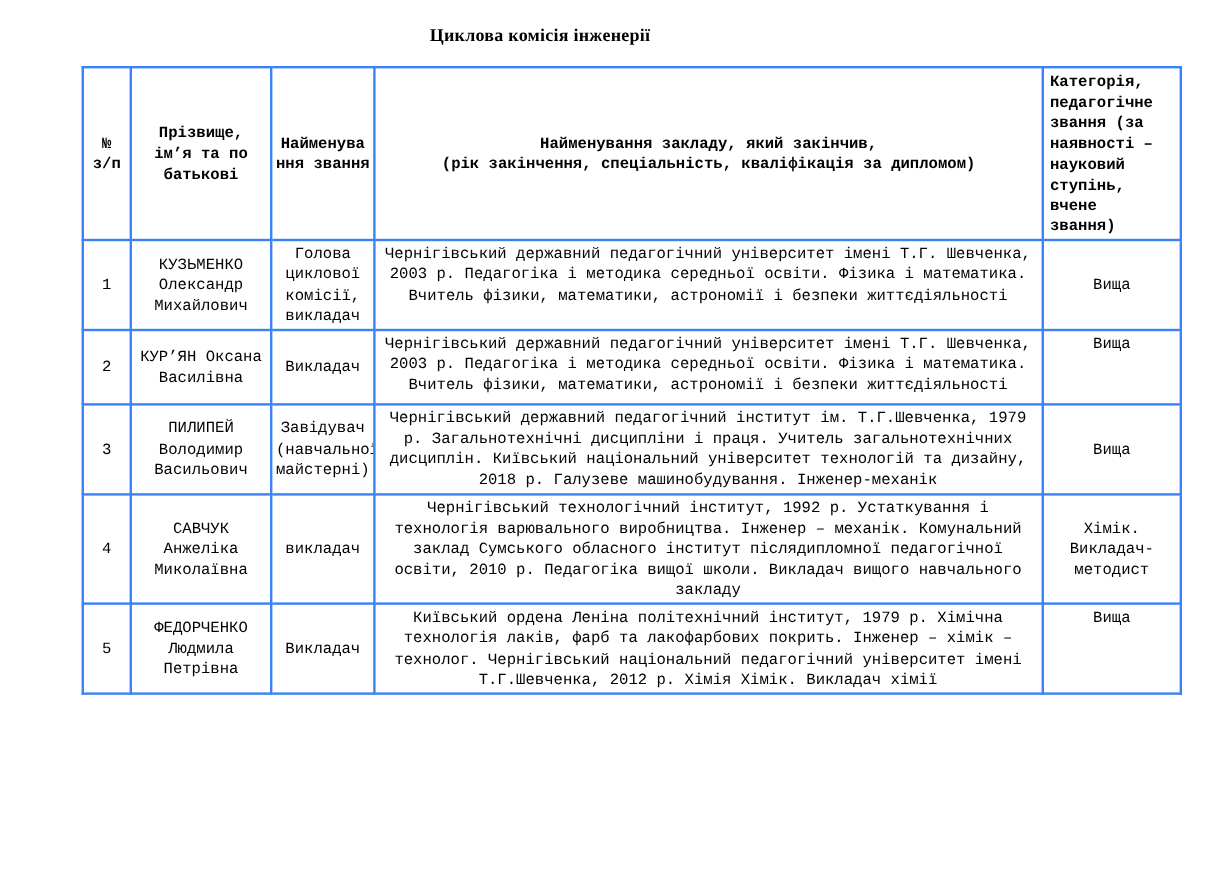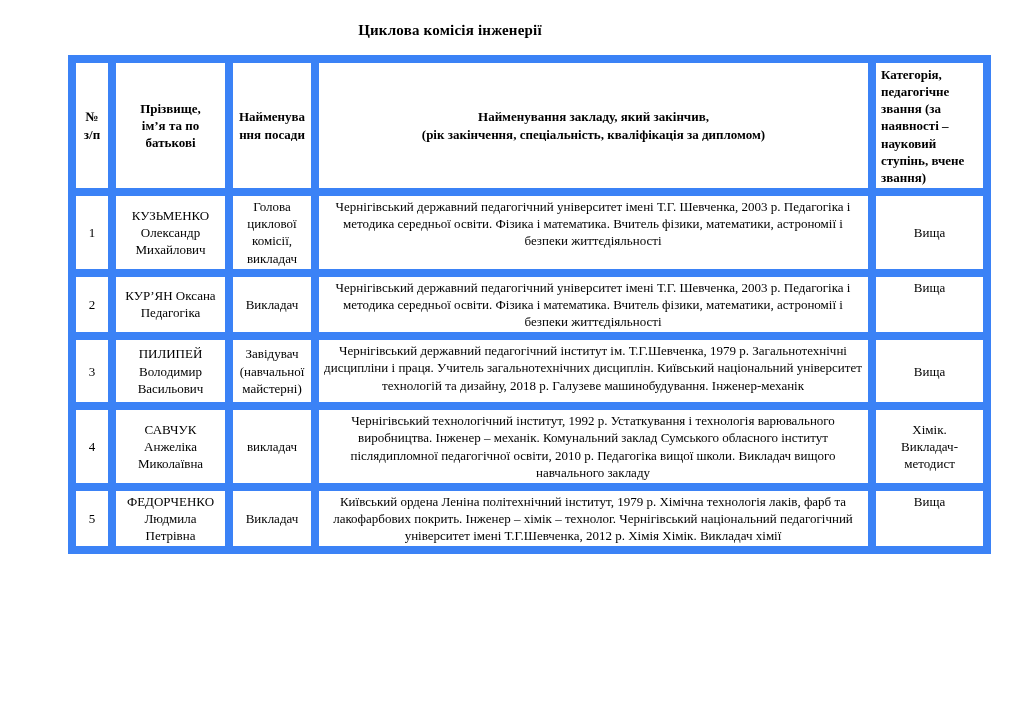--- a/index.html
+++ b/index.html
@@ -26,26 +26,27 @@
     border-collapse: collapse;
     table-layout: fixed;
     font-size: 13px;
   }
   .staff-table col.c-num  { width: 40px; }
   .staff-table col.c-name { width: 117px; }
   .staff-table col.c-pos  { width: 86px; }
   .staff-table col.c-inst { width: 557px; }
   .staff-table col.c-cat  { width: 115px; }
   .staff-table td, .staff-table th {
-    border: 8px solid #3b82f6;
+    border: 2px solid #3b82f6;
     vertical-align: middle;
     padding: 2px 3px;
     line-height: 1.32;
     white-space: pre-line;
     overflow: hidden;
+    font-family: Liberation Mono, monospace;
   }
   .staff-table th { font-weight: bold; text-align: center; }
   .staff-table tr.hdr    { height: 123px; }
   .staff-table tr.r0 { height: 62px; }
   .staff-table tr.r1 { height: 62px; }
   .staff-table tr.r2 { height: 70px; }
   .staff-table tr.r3 { height: 65px; }
   .staff-table tr.r4 { height: 63px; }
   .cell-num  { text-align: center; }
   .cell-name { text-align: center; margin-left: 18px; }
@@ -78,21 +79,21 @@
       <col class="c-cat">
   </colgroup>
   <tbody>
     <tr class="hdr">
       <th>№
 з/п</th>
       <th>Прізвище,
 ім’я та по
 батькові</th>
       <th>Найменува
-ння посади</th>
+ння звання</th>
       <th>Найменування закладу, який закінчив,
 (рік закінчення, спеціальність, кваліфікація за дипломом)</th>
       <th class="hdr-cat">Категорія,
 педагогічне
 звання (за
 наявності –
 науковий
 ступінь, вчене
 звання)</th>
     </tr>
@@ -104,21 +105,21 @@
       <td class="cell-pos">Голова
 циклової
 комісії,
 викладач</td>
       <td class="cell-inst">Чернігівський державний педагогічний університет імені Т.Г. Шевченка, 2003 р. Педагогіка і методика середньої освіти. Фізика і математика. Вчитель фізики, математики, астрономії і безпеки життєдіяльності</td>
       <td class="cell-cat">Вища</td>
     </tr>
     <tr class="r1">
       <td class="cell-num">2</td>
       <td class="cell-name">КУР’ЯН Оксана
-Педагогіка</td>
+Василівна</td>
       <td class="cell-pos">Викладач</td>
       <td class="cell-inst">Чернігівський державний педагогічний університет імені Т.Г. Шевченка, 2003 р. Педагогіка і методика середньої освіти. Фізика і математика. Вчитель фізики, математики, астрономії і безпеки життєдіяльності</td>
       <td class="cell-cat v-top">Вища</td>
     </tr>
     <tr class="r2">
       <td class="cell-num">3</td>
       <td class="cell-name">ПИЛИПЕЙ
 Володимир
 Васильович</td>
       <td class="cell-pos">Завідувач

